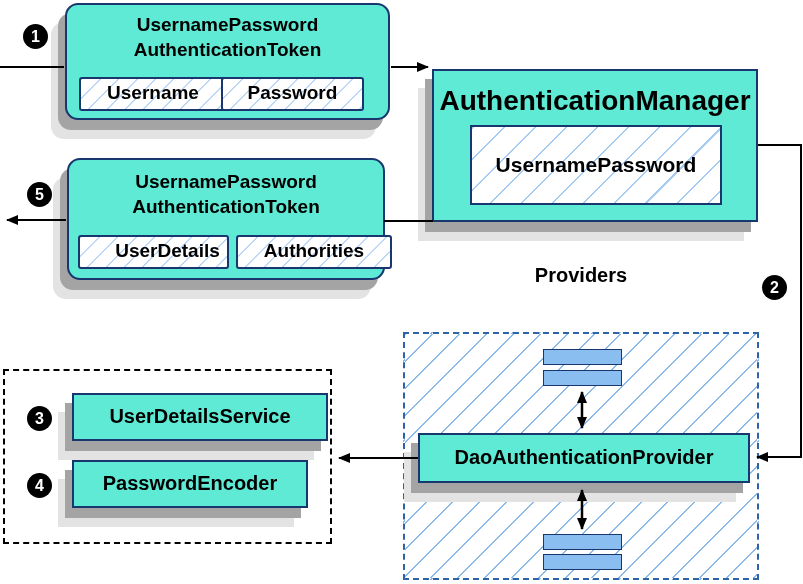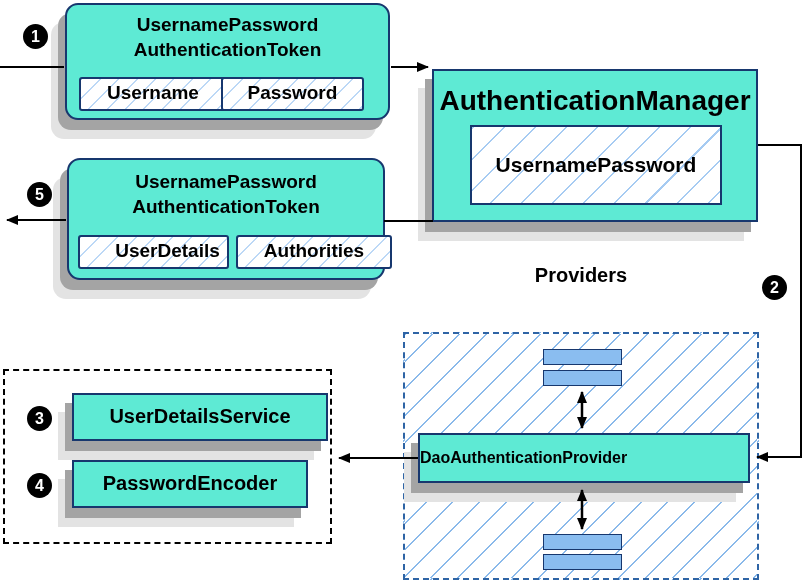--- a/index.html
+++ b/index.html
@@ -51,21 +51,21 @@
   .providers-label {
     position:absolute; left:403px; top:262px; width:356px; text-align:center;
     font-size:20px; line-height:26px; z-index:2;
   }
   .mini {
     position:absolute; width:79px; height:16px; box-sizing:border-box;
     background:#8abdf0; border:1.5px solid #17376e; z-index:2;
   }
   .m1 { left:543px; top:349px; } .m2 { left:543px; top:370px; }
   .m3 { left:543px; top:534px; } .m4 { left:543px; top:554px; }
-  .dao { left:418px; top:433px; width:332px; height:50px; text-align:left; font-size:16px; line-height:45px; }
+  .dao { left:418px; top:433px; width:332px; height:50px; text-align:center; font-size:20px; line-height:45px; }
   
   .beans-box {
     position:absolute; left:3px; top:369px; width:329px; height:175px;
     box-sizing:border-box; border:2.5px dashed #000; z-index:1;
   }
   .uds { left:72px; top:393px; width:256px; height:48px; text-align:center; font-size:20px; line-height:43px; }
   .pwe { left:72px; top:460px; width:236px; height:48px; text-align:center; font-size:20px; line-height:43px; }
   
   .badge {
     position:absolute; width:25px; height:25px; border-radius:50%;

